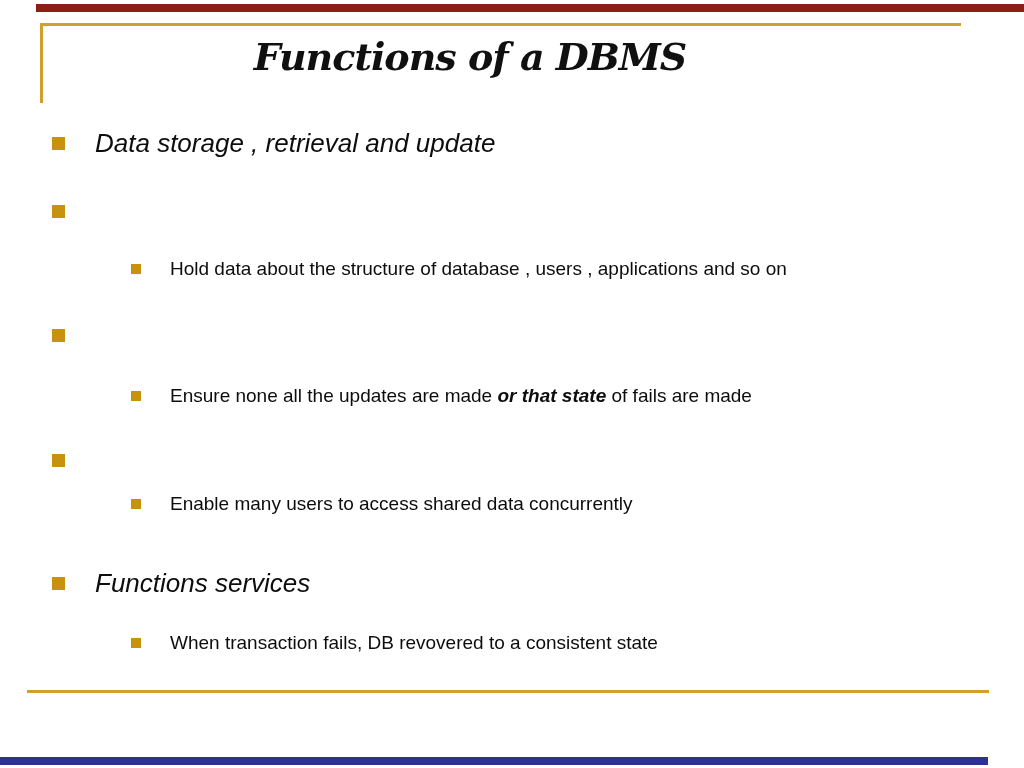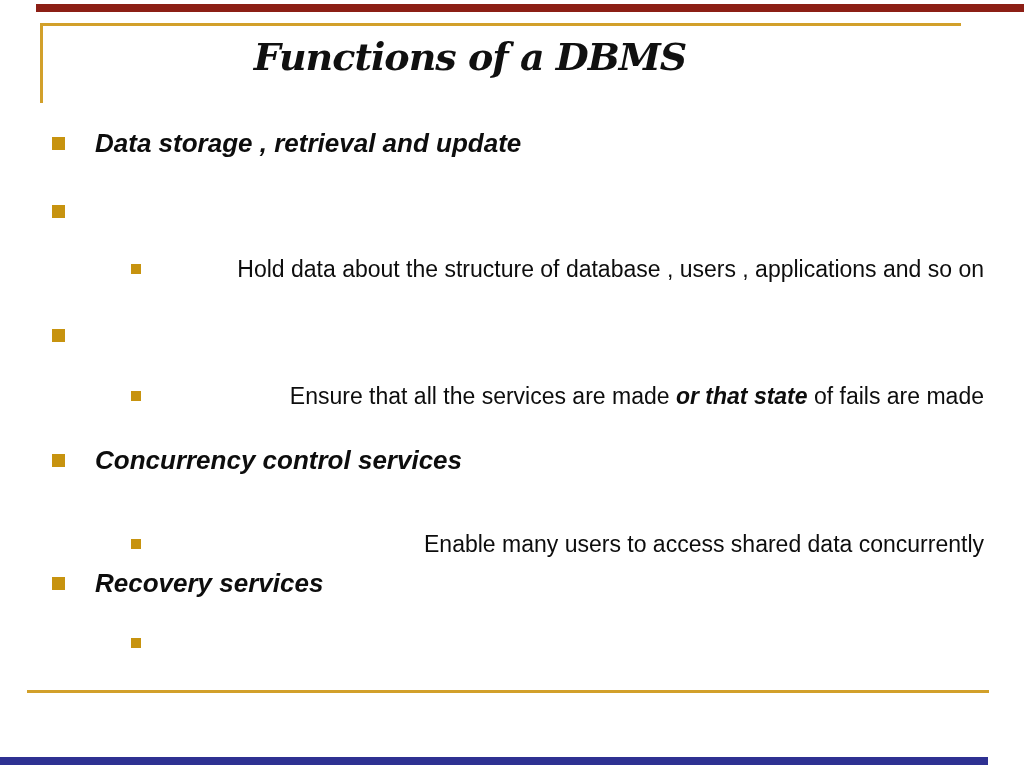--- a/index.html
+++ b/index.html
@@ -40,26 +40,26 @@
     font-size:38px;line-height:46px;
     color:#101010;
     letter-spacing:-1px;
   }
   
   .row{position:absolute;left:0;width:1024px;}
   .blt{position:absolute;display:block;background:#c7930f;}
   .row.h .blt{left:52px;top:7px;width:13px;height:13px;}
   .row.h .txt{
     display:block;margin-left:95px;margin-right:40px;
-    font-style:italic;font-weight:bold;font-size:26px;line-height:27px;
+    font-style:italic;font-weight:normal;font-size:26px;line-height:27px;
   }
   .row.s .blt{left:131px;top:7px;width:10px;height:10px;}
   .row.s .txt{
     display:block;margin-left:170px;margin-right:40px;
-    font-style:normal;font-weight:normal;font-size:23px;line-height:24px;text-align:right;
+    font-style:normal;font-weight:normal;font-size:19px;line-height:24px;
   }
   .row.s .emph{font-style:italic;font-weight:bold;}
 </style>
 </head>
 <body>
 
 <div class="top-bar"></div>
 
 <div class="rule-top"></div>
 <div class="rule-left"></div>
@@ -79,36 +79,36 @@
   <span class="blt"></span>
   <span class="txt">Hold data about the structure of database , users , applications and so on</span>
 </div>
 
 <div class="row h" style="top:322px">
   <span class="blt"></span>
 </div>
 
 <div class="row s" style="top:384px">
   <span class="blt"></span>
-  <span class="txt"><span>Ensure that all the services are made </span><span class="emph">or that state</span><span> of fails are made</span></span>
+  <span class="txt"><span>Ensure none all the updates are made </span><span class="emph">or that state</span><span> of fails are made</span></span>
 </div>
 
 <div class="row h" style="top:447px">
   <span class="blt"></span>
-  <span class="txt">Concurrency control services</span>
 </div>
 
-<div class="row s" style="top:532px">
+<div class="row s" style="top:492px">
   <span class="blt"></span>
   <span class="txt">Enable many users to access shared data concurrently</span>
 </div>
 
 <div class="row h" style="top:570px">
   <span class="blt"></span>
-  <span class="txt">Recovery services</span>
+  <span class="txt">Functions services</span>
 </div>
 
 <div class="row s" style="top:631px">
   <span class="blt"></span>
+  <span class="txt">When transaction fails, DB revovered to a consistent state</span>
 </div>
 
 <div class="rule-bottom"></div>
 <div class="bottom-bar"></div>
 
 </body></html>

